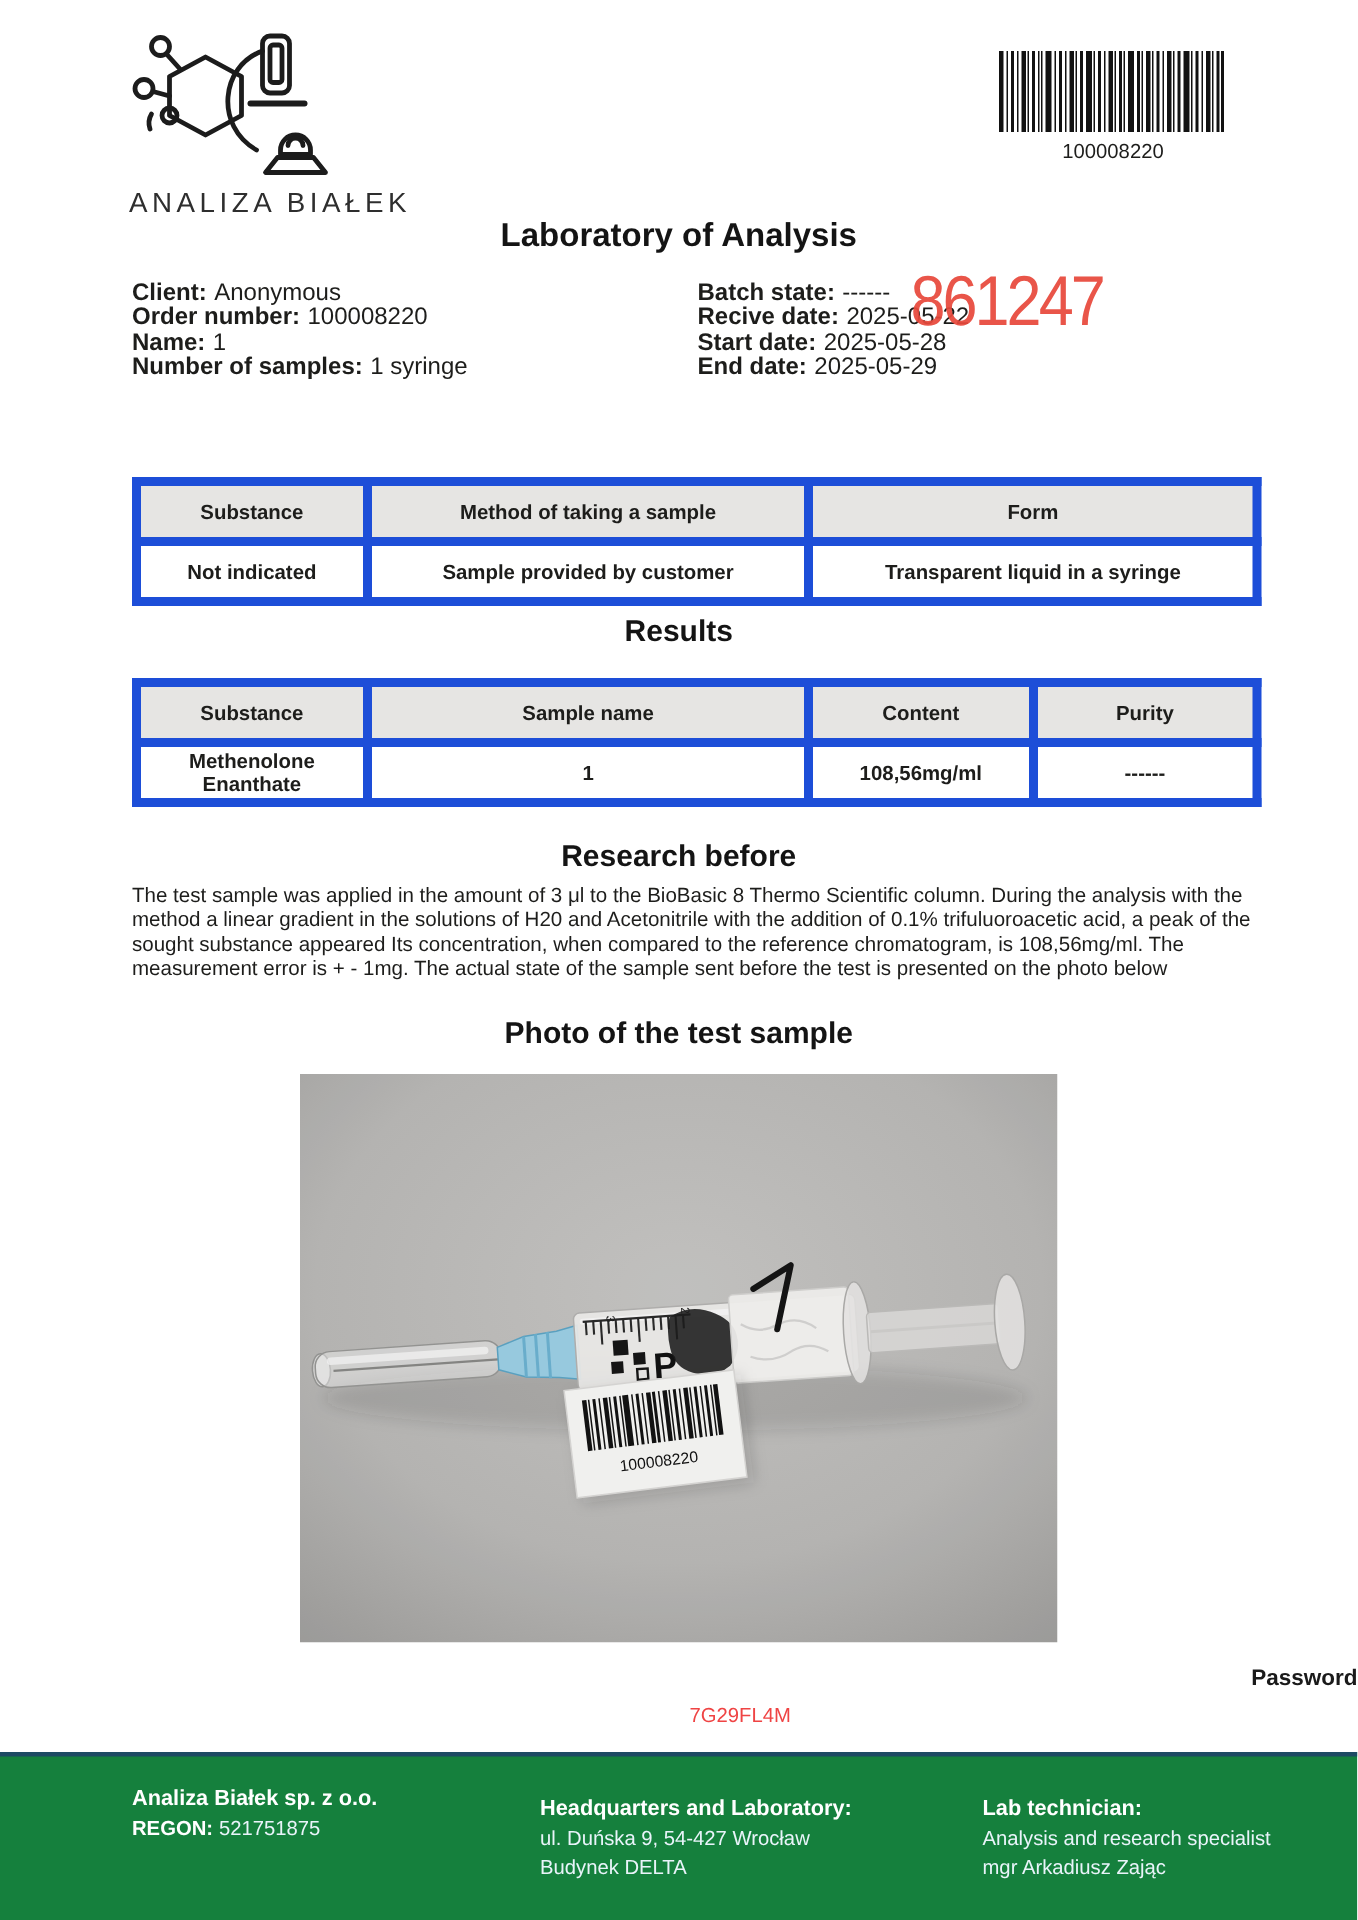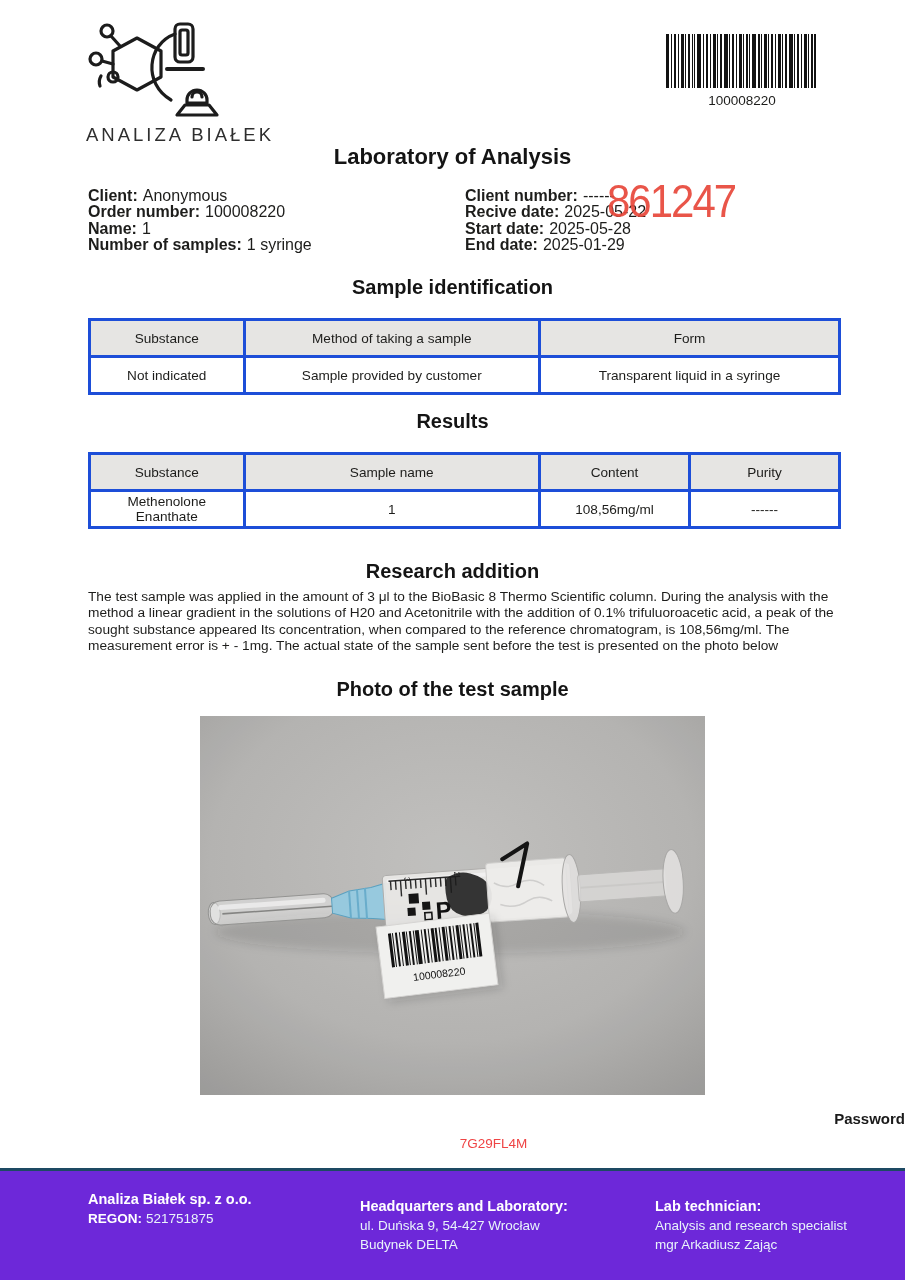--- a/index.html
+++ b/index.html
@@ -32,36 +32,36 @@
   .h-sample{position:absolute;top:276px;left:0;}
   .h-results{position:absolute;top:410px;left:0;}
   .h-comment{position:absolute;top:560px;left:0;}
   .h-photo{position:absolute;top:678px;left:0;}
   
   .doc-table{position:absolute;left:88px;border-collapse:collapse;width:753px;
     border:2px solid #000;table-layout:fixed;}
   .t-sample{top:318px;}
   .t-results{top:452px;}
   .doc-table th,.doc-table td{
-    border:3px solid #1d4ed8;height:34px;text-align:center;vertical-align:middle;
-    font-size:13.6px;font-weight:normal;padding:0 4px;color:#1d1d1b;
+    border:6px solid #1d4ed8;height:34px;text-align:center;vertical-align:middle;
+    font-size:13.6px;font-weight:bold;padding:0 4px;color:#1d1d1b;
   }
   .doc-table th{background:#e6e5e3;}
   
   .comment-text{position:absolute;left:88px;top:589px;width:752px;
     font-size:13.7px;line-height:16.3px;color:#1d1d1b;}
   
   .photo-frame{position:absolute;left:200px;top:716px;width:505px;height:379px;}
   
   .password-label{position:absolute;left:0;top:1110px;width:100%;text-align:right;
     font-size:15px;font-weight:bold;color:#1a1a1a;}
   .password-value{position:absolute;left:0;top:1136px;width:100%;text-align:center;
     font-size:13.5px;color:#ef4444;padding-left:41px;}
   
-  .footer{position:absolute;left:0;bottom:0;width:100%;height:112px;background:#6d28d9;
+  .footer{position:absolute;left:0;bottom:0;width:100%;height:112px;background:#15803d;
     border-top:3px solid #1d4a63;box-sizing:border-box;display:flex;
     padding:19px 0 0 88px;color:#fff;}
   .f-col1{width:272px;}
   .f-col2{width:295px;padding-top:7px;}
   .f-col3{flex:1;padding-top:7px;}
   .f-title{font-weight:bold;font-size:14.5px;line-height:19px;color:#ffffff;white-space:nowrap;}
   .f-line{font-size:13.5px;line-height:19px;color:#e9f4fa;white-space:nowrap;}
   .f-label{font-weight:bold;color:#ffffff;margin-right:4px;}
 </style>
 </head>
@@ -103,29 +103,28 @@
   <div class="doc-title">Laboratory of Analysis</div>
 
   <div class="info-wrap">
     <div class="info-col-left">
       <div class="info-line"><span class="info-label">Client:</span><span>Anonymous</span></div>
       <div class="info-line"><span class="info-label">Order number:</span><span>100008220</span></div>
       <div class="info-line"><span class="info-label">Name:</span><span>1</span></div>
       <div class="info-line"><span class="info-label">Number of samples:</span><span>1 syringe</span></div>
     </div>
     <div class="info-col-right">
-      <div class="info-line"><span class="info-label">Client number:</span><span>------</span></div>
+      <div class="info-line"><span class="info-label">Batch state:</span><span>------</span></div>
       <div class="info-line"><span class="info-label">Recive date:</span><span>2025-05-22</span></div>
       <div class="info-line"><span class="info-label">Start date:</span><span>2025-05-28</span></div>
-      <div class="info-line"><span class="info-label">End date:</span><span>2025-01-29</span></div>
+      <div class="info-line"><span class="info-label">End date:</span><span>2025-05-29</span></div>
       <div class="stamp-number">861247</div>
     </div>
   </div>
 
-  <div class="section-heading h-sample">Sample identification</div>
   <table class="doc-table t-sample">
     <colgroup>
         <col style="width:20.6%">
         <col style="width:39.4%">
         <col style="width:40%">
       </colgroup>
     <tbody>
         <tr>
       <th>Substance</th>
       <th>Method of taking a sample</th>
@@ -156,21 +155,21 @@
     </tr>
     <tr>
       <td>Methenolone Enanthate</td>
       <td>1</td>
       <td>108,56mg/ml</td>
       <td>------</td>
     </tr>
   </tbody>
     </table>
 
-  <div class="section-heading h-comment">Research addition</div>
+  <div class="section-heading h-comment">Research before</div>
   <div class="comment-text">The test sample was applied in the amount of 3 μl to the BioBasic 8 Thermo Scientific column. During the analysis with the method a linear gradient in the solutions of H20 and Acetonitrile with the addition of 0.1% trifuluoroacetic acid, a peak of the sought substance appeared Its concentration, when compared to the reference chromatogram, is 108,56mg/ml. The measurement error is + - 1mg. The actual state of the sample sent before the test is presented on the photo below</div>
 
   <div class="section-heading h-photo">Photo of the test sample</div>
   <div class="photo-frame">
     <svg width="505" height="379" viewBox="0 0 505 379">
       <defs>
         <radialGradient id="bgG" cx="50%" cy="38%" r="80%">
           <stop offset="0%" stop-color="#cbcac8"></stop>
           <stop offset="60%" stop-color="#bebdbb"></stop>
           <stop offset="100%" stop-color="#a3a2a0"></stop>

